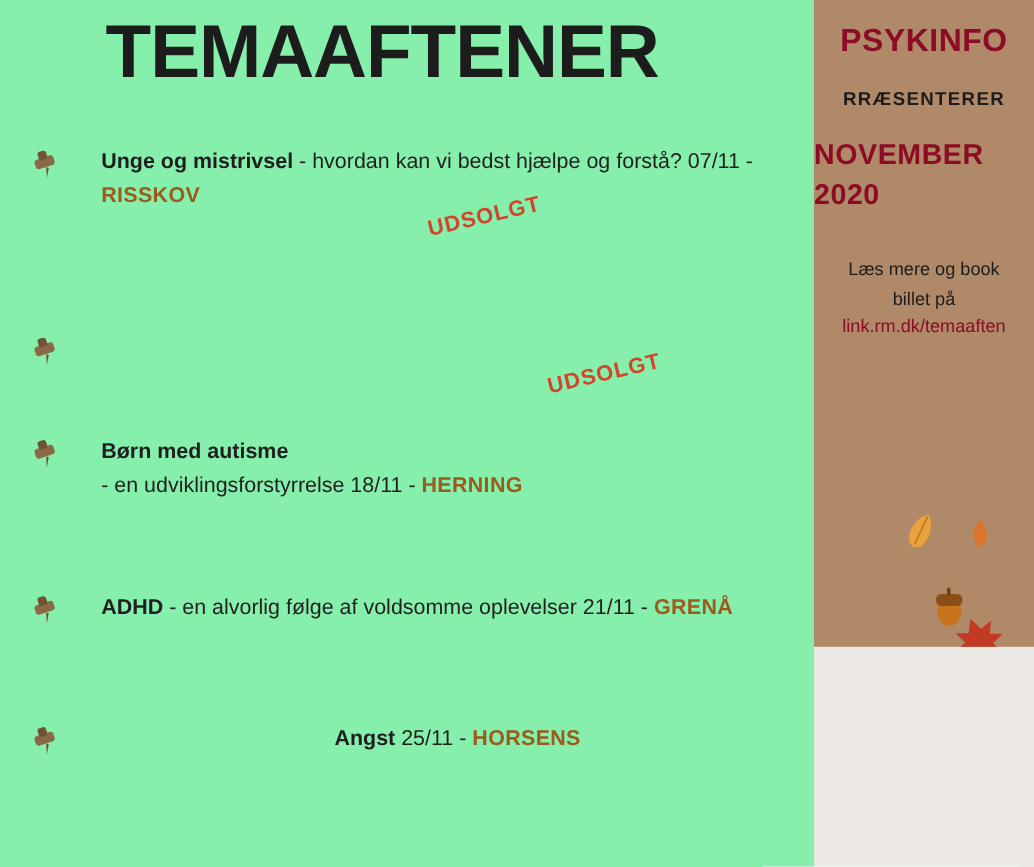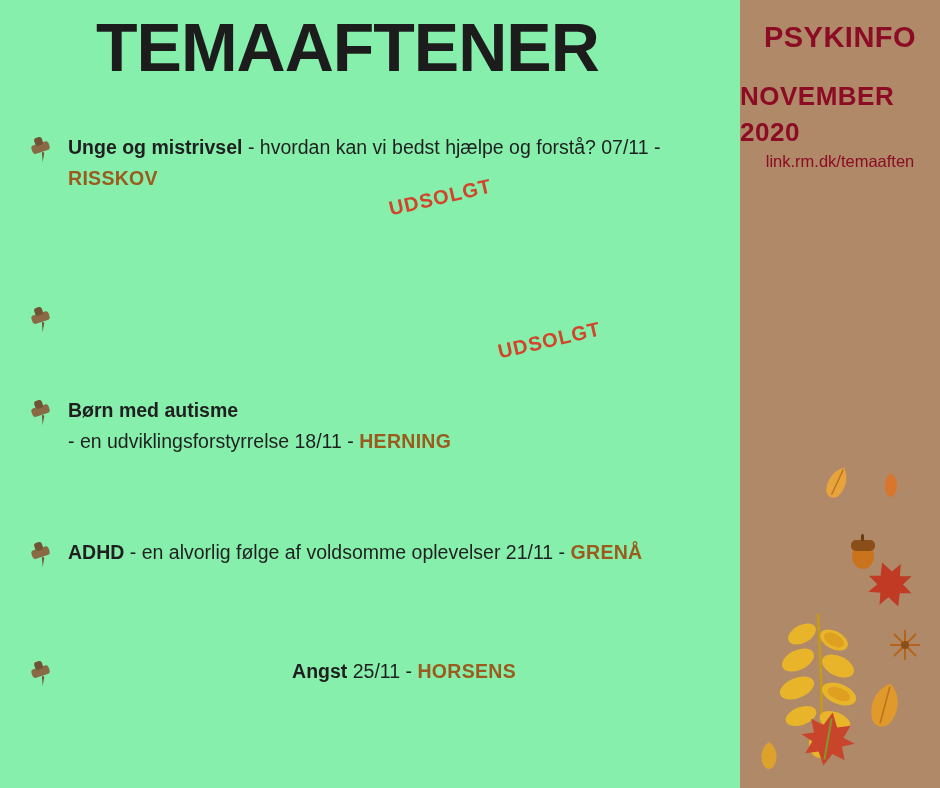--- a/index.html
+++ b/index.html
@@ -36,21 +36,21 @@
   }
   .events {
     position: absolute;
     left: 0;
     top: 132px;
     width: 740px;
   }
   .event {
     position: relative;
     min-height: 40px;
-    padding-left: 68px;
+    padding-left: 92px;
     margin-bottom: 0;
   }
   .ev1 { top: 0px; }
   .ev2 { top: 108px; }
   .ev3 { top: 161px; }
   .ev4 { top: 241px; }
   .ev5 { top: 320px; text-align: center; }
 
   .pin {
     position: absolute;
@@ -84,21 +84,21 @@
   }
   .sold1 { left: 388px; top: 54px; }
   .sold2 { left: 497px; top: 27px; }
 
   
   .right {
     position: absolute;
     left: 740px;
     top: 0;
     width: 200px;
-    height: 788px;
+    height: 588px;
     background: #b08968;
     overflow: hidden;
   }
   .brand {
     margin-top: 18px;
     text-align: center;
     color: #8c0b25;
     font-weight: bold;
     font-size: 29px;
     line-height: 38px;
@@ -234,23 +234,28 @@
         </div>
       </div>
 
     </div>
   </div>
 
   <div class="right">
     <div class="brand">
       <div>PSYKINFO</div>
     </div>
+    <div class="presents">RRÆSENTERER</div>
     <div class="month">
       <div>NOVEMBER</div>
       <div>2020</div>
+    </div>
+    <div class="readmore">
+      <div>Læs mere og book</div>
+      <div>billet på</div>
     </div>
     <a class="link" href="#">link.rm.dk/temaaften</a>
 
     <div class="leaves">
 
       <svg class="leaf" style="left:76px; top:22px;" width="42" height="42" viewBox="0 0 42 42">
         <g transform="rotate(25 21 21)">
           <path d="M21 4 C28 10 32 20 28 32 C24 38 18 38 14 32 C10 20 14 10 21 4 Z" fill="#e8a33d"></path>
           <path d="M21 6 L21 34" stroke="#b9751f" stroke-width="1.4"></path>
         </g>

